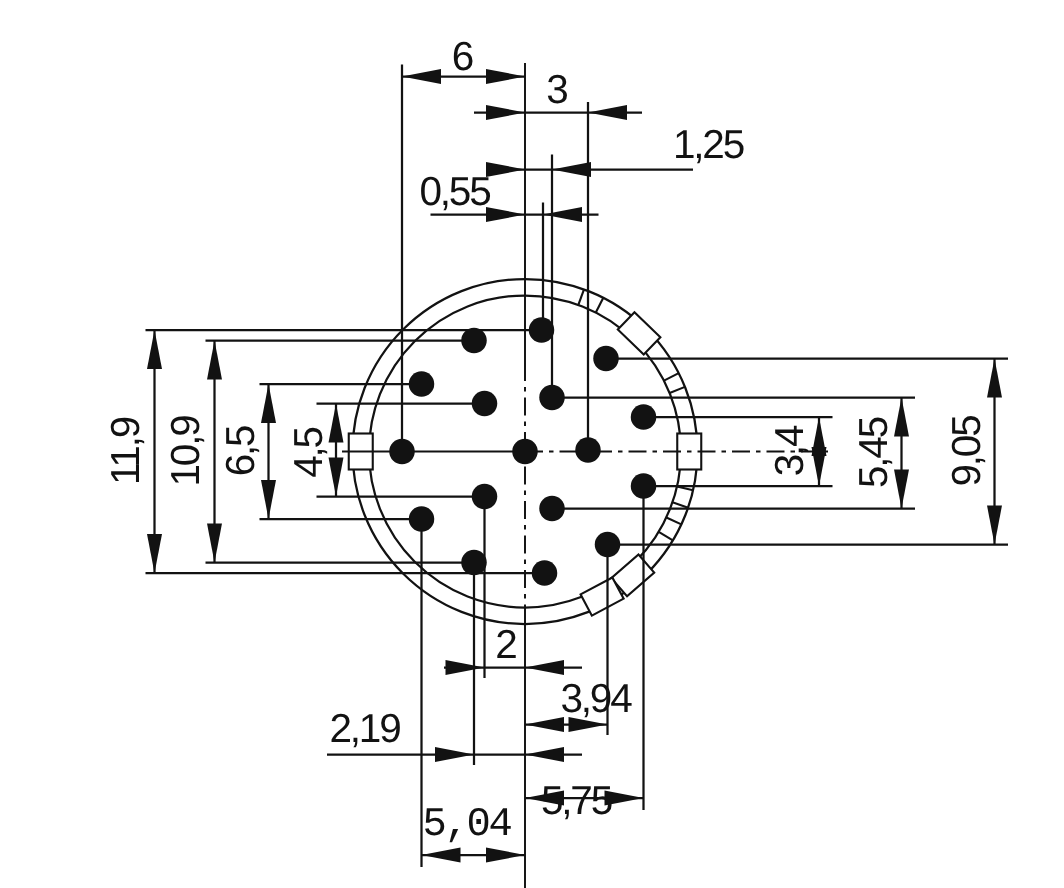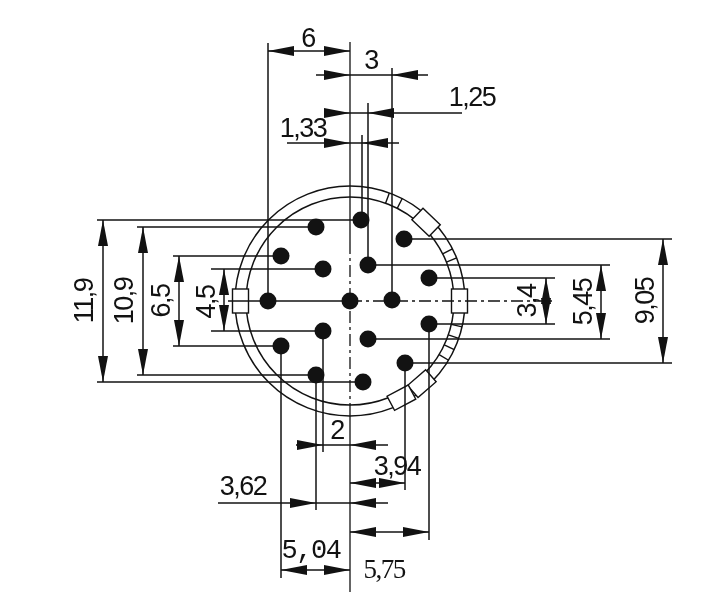--- a/index.html
+++ b/index.html
@@ -135,27 +135,27 @@
       <circle cx="316" cy="227" r="8.5" fill="#121212"></circle>
       <circle cx="316" cy="375" r="8.5" fill="#121212"></circle>
       <circle cx="281" cy="256" r="8.5" fill="#121212"></circle>
       <circle cx="281" cy="346" r="8.5" fill="#121212"></circle>
       <circle cx="268" cy="301" r="8.5" fill="#121212"></circle>
     </svg>
   <div id="labels">
       <div class="lbl" style="left: 308px; top: 38px;">6</div>
       <div class="lbl" style="left: 371px; top: 60px;">3</div>
       <div class="lbl" style="left: 441px; top: 97px; margin-left: 31px;">1,25</div>
-      <div class="lbl" style="left: 303px; top: 128px;">1,33</div>
+      <div class="lbl" style="left: 303px; top: 128px;">0,55</div>
       <div class="lbl rot" style="left: 84px; top: 301px;">11,9</div>
       <div class="lbl rot" style="left: 124px; top: 301px;">10,9</div>
       <div class="lbl rot" style="left: 161px; top: 301px;">6,5</div>
       <div class="lbl rot" style="left: 206px; top: 302px;">4,5</div>
       <div class="lbl rot" style="left: 527px; top: 301px;">3,4</div>
       <div class="lbl rot" style="left: 583px; top: 302px;">5,45</div>
       <div class="lbl rot" style="left: 645px; top: 301px;">9,05</div>
       <div class="lbl" style="left: 337px; top: 430px;">2</div>
       <div class="lbl" style="left: 397px; top: 466px;">3,94</div>
-      <div class="lbl" style="left: 243px; top: 486px;">3,62</div>
-      <div class="lbl" style="left: 384px; top: 569px; font-family: Liberation Serif, serif;">5,75</div>
+      <div class="lbl" style="left: 243px; top: 486px;">2,19</div>
+      <div class="lbl" style="left: 384px; top: 534px;">5,75</div>
       <div class="lbl" style="left: 311px; top: 551px; font-family: Liberation Mono, monospace;">5,04</div>
     </div>
 </div>
 
 </body></html>

